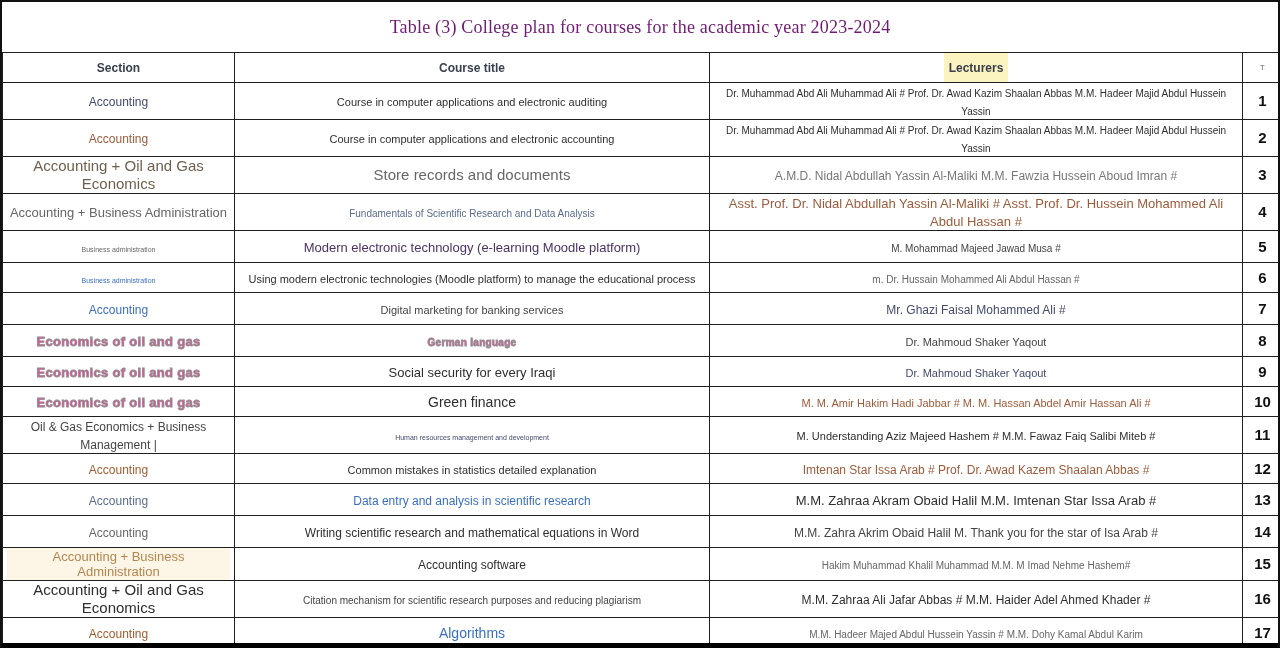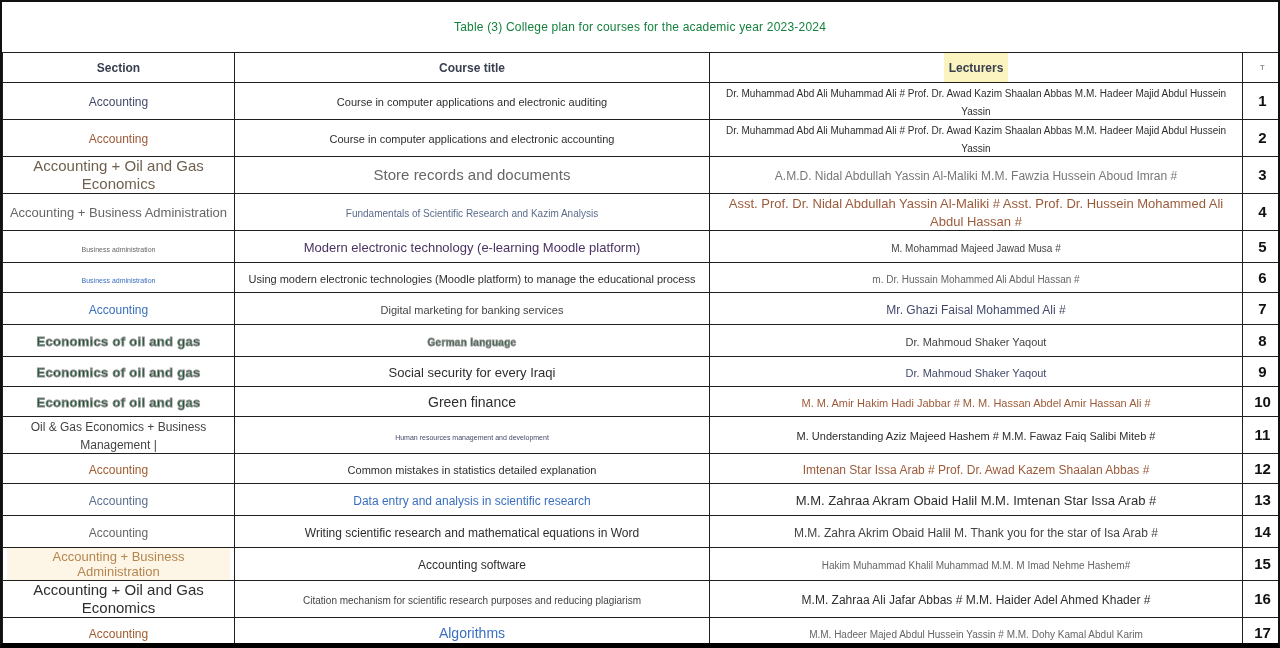--- a/index.html
+++ b/index.html
@@ -13,21 +13,21 @@
     border-top:2px solid #111;
     border-left:2px solid #111;
     border-right:2px solid #111;
     border-bottom:5px solid #000;
   }
   .title-bar {
     height:50px;
     display:flex; align-items:center; justify-content:center;
   }
   .title {
-    font-size:12px; color:#15803d; letter-spacing:0.2px;
+    font-size:18px; color:#701a75; letter-spacing:0.2px;font-family:Liberation Serif, serif;
   }
   table.plan {
     width:1280px;
     border-collapse:collapse;
     table-layout:fixed;
   }
   table.plan td, table.plan th {
     border:1.5px solid #1f1f1f;
     text-align:center;
     vertical-align:middle;
@@ -55,21 +55,21 @@
   .navy{color:#434a6b} .blue{color:#3a6fc0} .steel{color:#5b6d8e}
   .bluegray{color:#5b6b8c} .brown{color:#9c5b3a} .rust{color:#a05c2e}
   .tan{color:#b5854f} .taupe{color:#6e5f4e} .graybrown{color:#7d6a58}
   .gray{color:#666} .mgray{color:#777} .dgray{color:#444}
   .dark{color:#2e2e2e} .purple{color:#4b3263}
   
   .s7{font-size:7px} .s9{font-size:13px} .s10{font-size:10px}
   .s11{font-size:11px} .s12{font-size:12px} .s13{font-size:13px}
   .s14{font-size:14px} .s15{font-size:15px}
   .outl{
-    color:#14532d; font-weight:700;
+    color:#ec4899; font-weight:700;
     -webkit-text-stroke:0.8px #929292;
     text-shadow:0 0 1px #b5b5b5;
     letter-spacing:0.3px;
   }
   .bg-cream{background:#fdf6e6; padding:1px 6px; display:inline-block;}
   td.num-cell span{font-size:15px; font-weight:700; color:#111;}
 </style>
 </head>
 <body>
 
@@ -106,21 +106,21 @@
           <td class="num-cell"><span>2</span></td>
         </tr>
         <tr>
           <td><span class="taupe s15">Accounting + Oil and Gas Economics</span></td>
           <td><span class="gray s15">Store records and documents</span></td>
           <td><span class="mgray s12">A.M.D. Nidal Abdullah Yassin Al-Maliki M.M. Fawzia Hussein Aboud Imran #</span></td>
           <td class="num-cell"><span>3</span></td>
         </tr>
         <tr>
           <td><span class="gray s9">Accounting + Business Administration</span></td>
-          <td><span class="bluegray s10">Fundamentals of Scientific Research and Kazim Analysis</span></td>
+          <td><span class="bluegray s10">Fundamentals of Scientific Research and Data Analysis</span></td>
           <td><span class="brown s9">Asst. Prof. Dr. Nidal Abdullah Yassin Al-Maliki # Asst. Prof. Dr. Hussein Mohammed Ali Abdul Hassan #</span></td>
           <td class="num-cell"><span>4</span></td>
         </tr>
         <tr>
           <td><span class="gray s7">Business administration</span></td>
           <td><span class="purple s13">Modern electronic technology (e-learning Moodle platform)</span></td>
           <td><span class="dgray s10">M. Mohammad Majeed Jawad Musa #</span></td>
           <td class="num-cell"><span>5</span></td>
         </tr>
         <tr>

